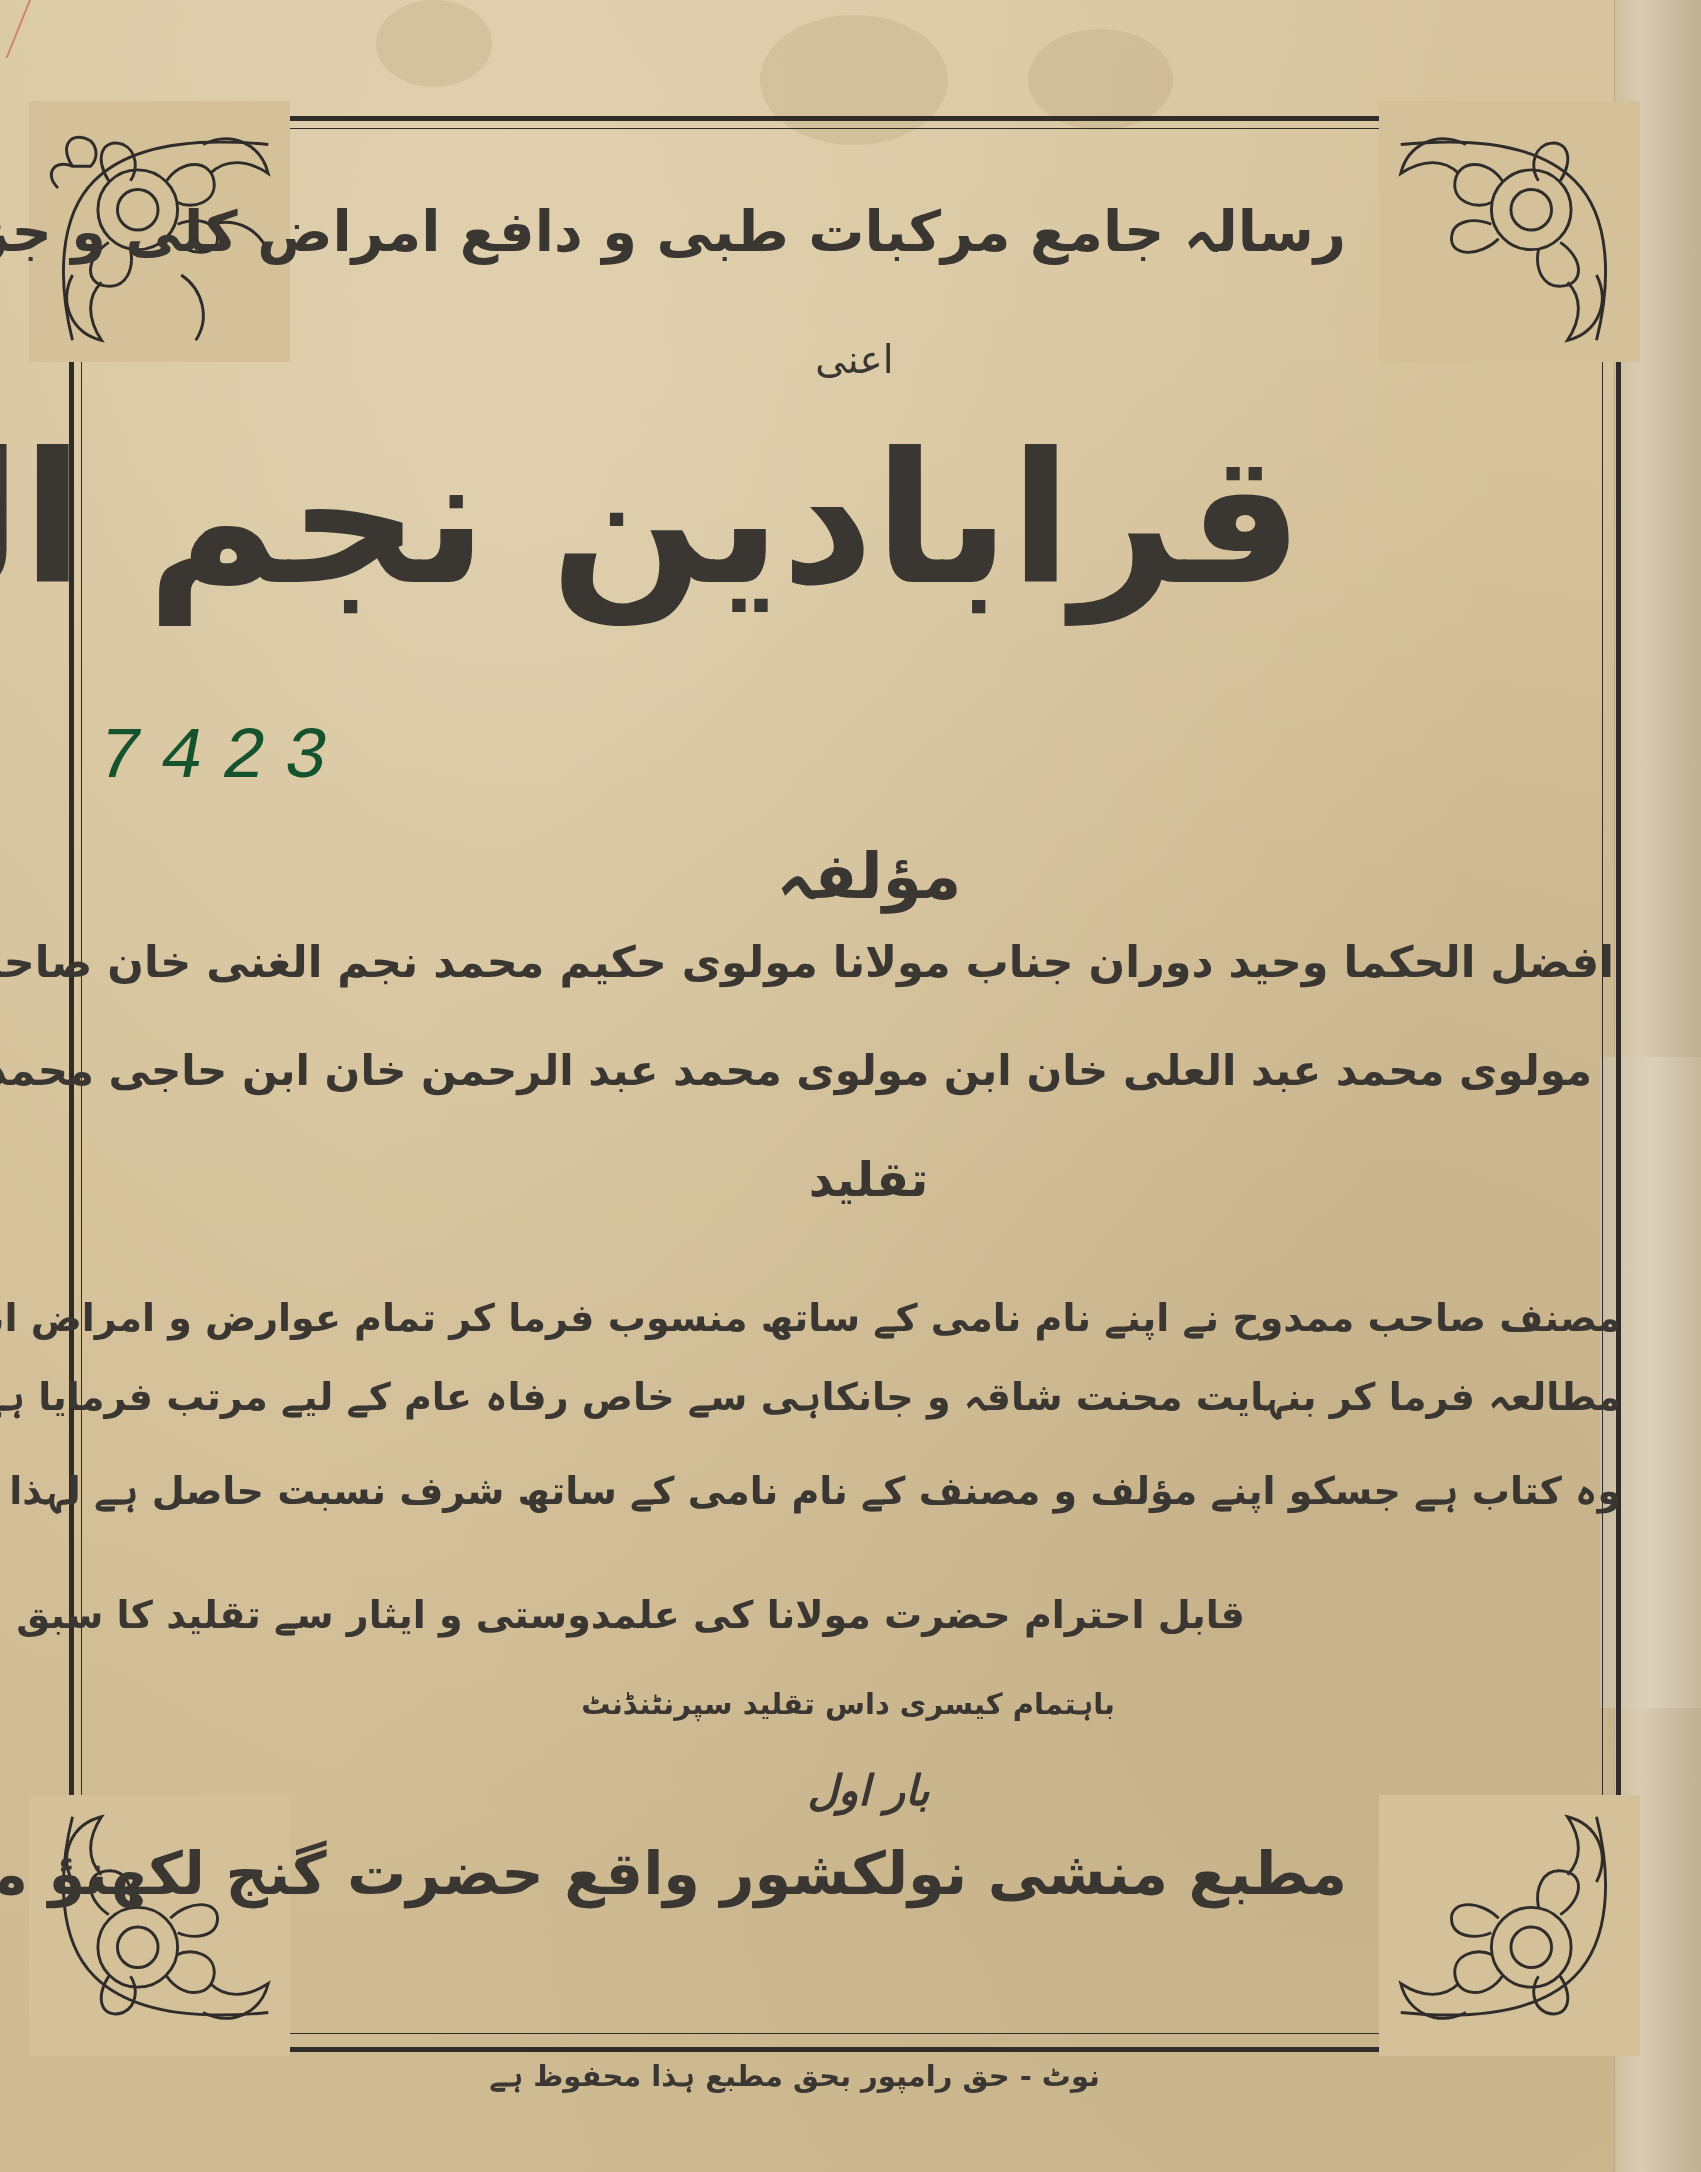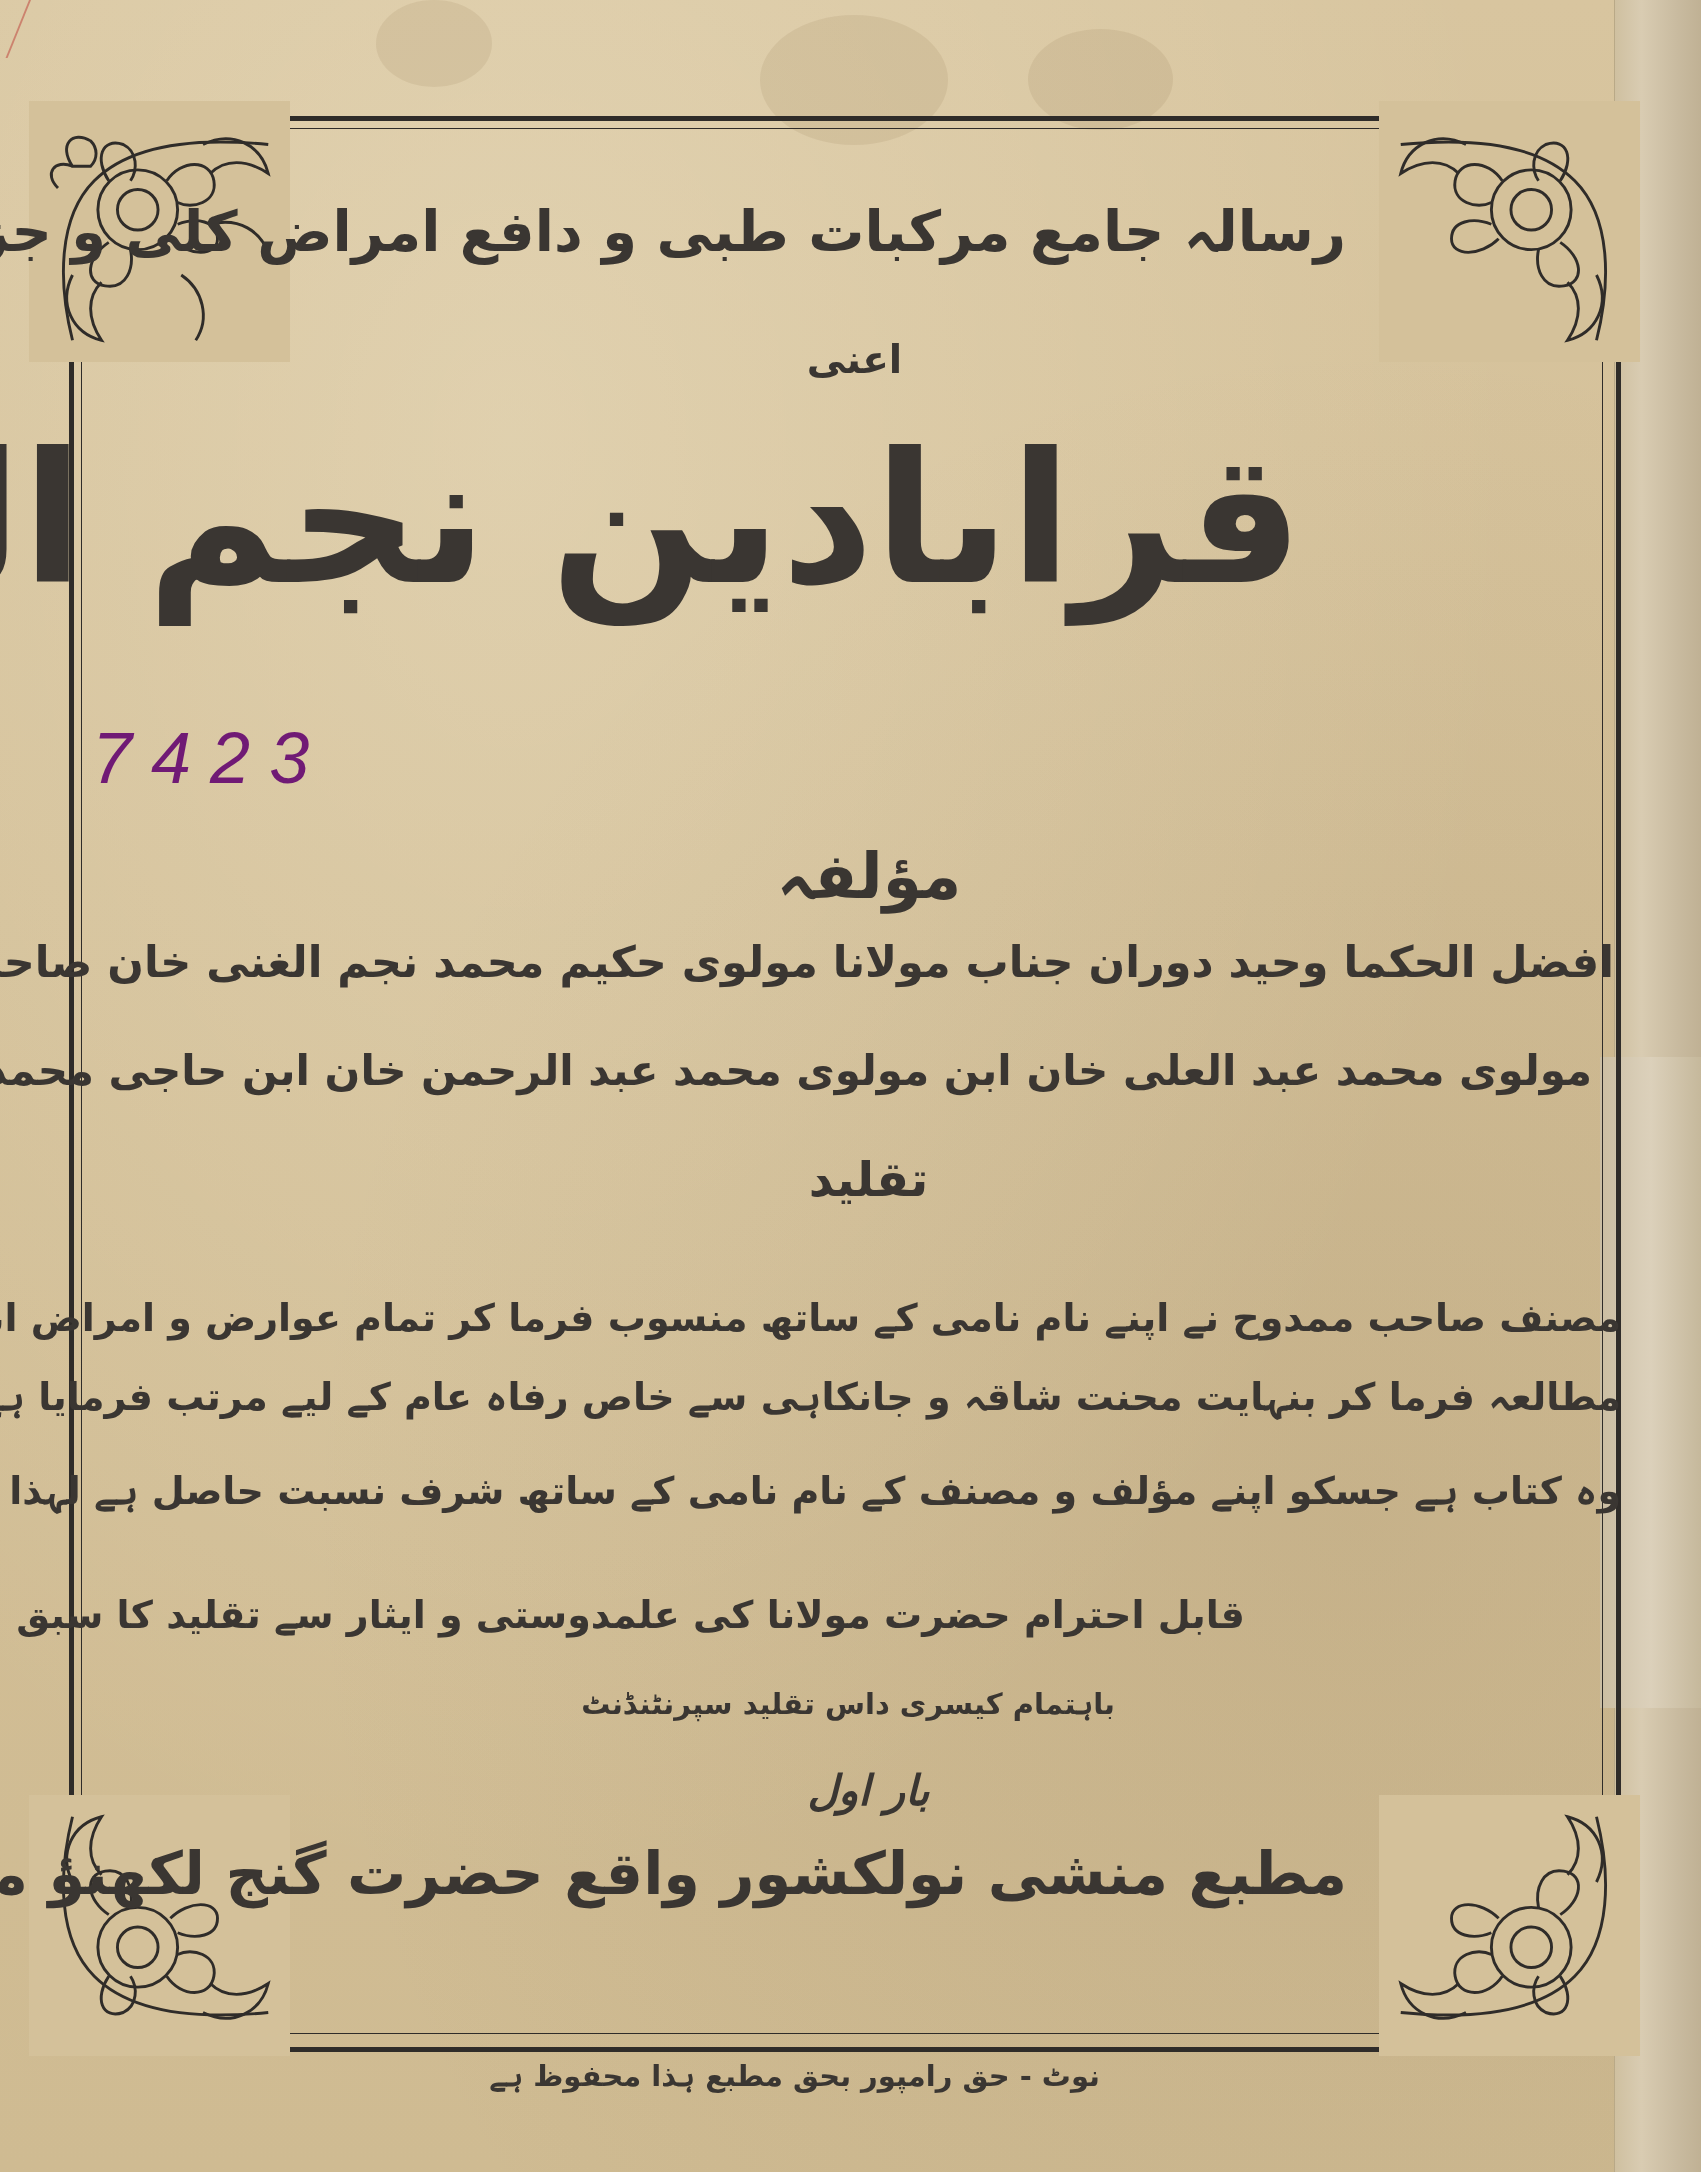--- a/index.html
+++ b/index.html
@@ -46,39 +46,39 @@
   .c-tl { left:29px; top:101px; }
   .c-tr { left:1379px; top:101px; transform:scaleX(-1); }
   .c-bl { left:29px; top:1795px; transform:scaleY(-1); }
   .c-br { left:1379px; top:1795px; transform:scale(-1,-1); }
 
   .urdu {
     position:absolute; direction:rtl; text-align:center;
     font-family:"DejaVu Sans", sans-serif; color:#3a3632; white-space:nowrap;
   }
   .subtitle { left:347px; width:999px; top:199px; font-size:56px; font-weight:bold; letter-spacing:1.4px; }
-  .ani { left:724px; width:261px; top:337px; font-size:39px; font-weight:bold; }
+  .ani { left:724px; width:261px; top:337px; font-size:39px; font-weight:normal; }
   .title { left:405px; width:898px; top:420px; font-size:181px; font-weight:bold; line-height:1.1; }
   .muallif { left:724px; width:290px; top:840px; font-size:63px; font-weight:bold; }
   .line-a { left:94px; width:1520px; top:937px; font-size:43px; font-weight:bold; text-align:right; }
   .line-b { left:101px; width:1491px; top:1046px; font-size:42px; font-weight:bold; }
   .jisko { left:760px; width:217px; top:1151px; font-size:48px; font-weight:bold; }
   .para { left:94px; width:1527px; font-size:38px; font-weight:bold; text-align:justify; text-align-last:justify; }
   .p1 { top:1296px; }
   .p2 { top:1375px; }
   .p3 { top:1469px; }
   .p4 { left:463px; width:782px; top:1593px; font-size:38px; font-weight:bold; }
   .bahtimam { left:594px; width:521px; top:1687px; font-size:29px; font-weight:bold; }
   .edition { left:760px; width:217px; top:1766px; font-size:42px; font-weight:bold;font-style:italic; }
   .printer { left:391px; width:956px; top:1839px; font-size:59px; font-weight:bold; }
   .note { left:637px; width:463px; top:2059px; font-size:29px; font-weight:bold; }
 
   .hand-number {
-    position:absolute; left:92px; top:717px; font-size:72px;
-    color:#701a75; font-family:Liberation Sans, sans-serif; letter-spacing:19px; font-style:italic;
+    position:absolute; left:98px; top:717px; font-size:72px;
+    color:#14532d; font-family:Liberation Mono, monospace; letter-spacing:19px; font-style:italic;
   }
   .stain { position:absolute; border-radius:50%; background:rgba(120,90,50,0.10); }
 </style>
 </head>
 <body>
 
 <div class="paper"></div>
 <div class="red-mark"></div>
 <div class="stain" style="left:376px;top:0;width:116px;height:87px;"></div>
 <div class="stain" style="left:760px;top:14.5px;width:188px;height:130px;"></div>

